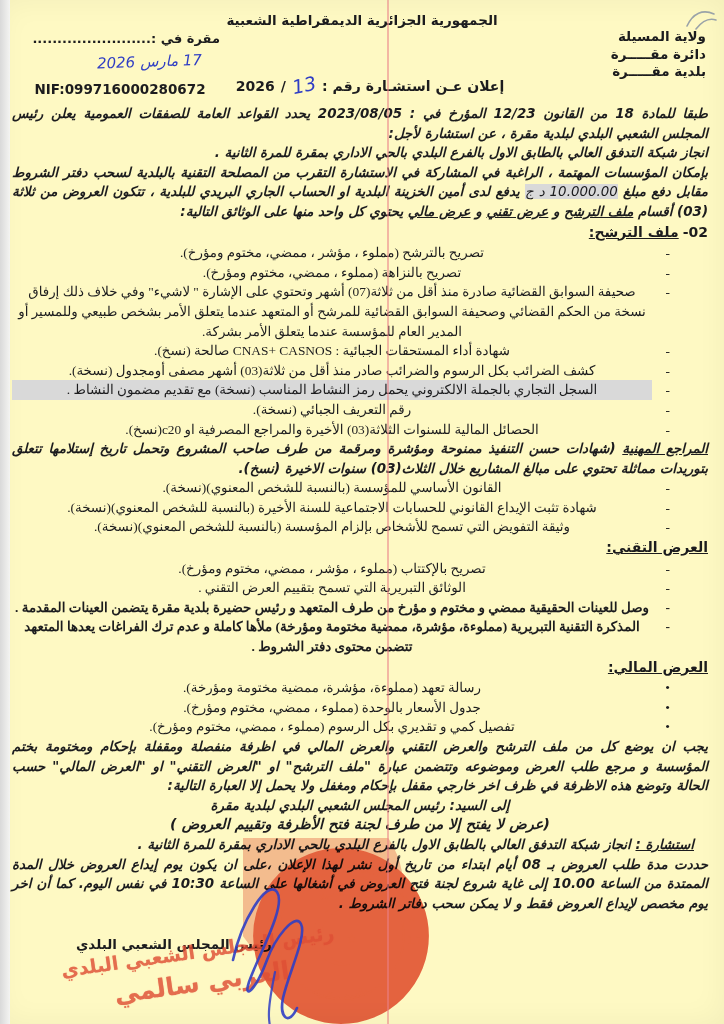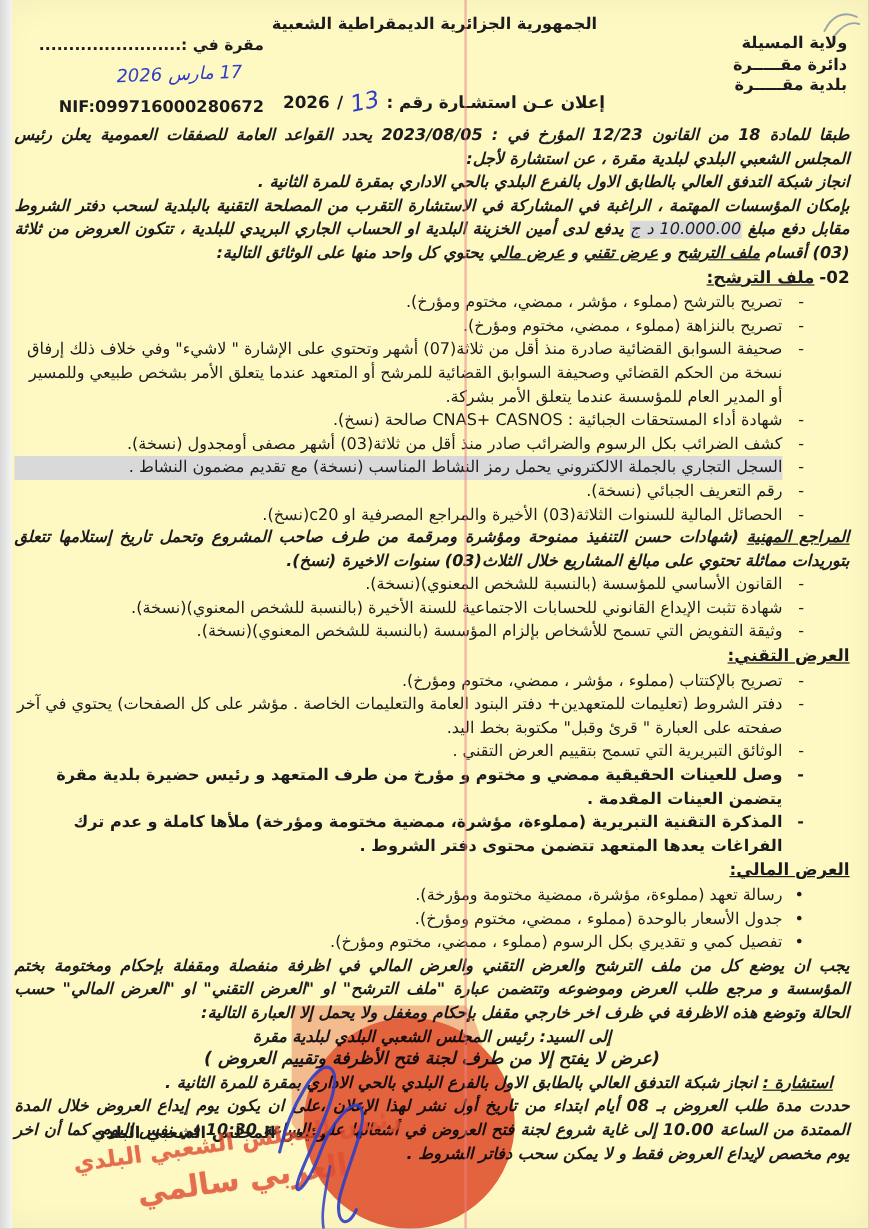--- a/index.html
+++ b/index.html
@@ -17,34 +17,34 @@
   .hl{background:#d9d9d9;}
   
   .fold-line{position:absolute;left:387px;top:0;width:2px;height:100%;
     background:rgba(233,130,136,.55);z-index:5;pointer-events:none;}
   
   .republic{position:absolute;top:12px;left:0;width:100%;text-align:center;font-size:13.5px;}
   .org{position:absolute;top:28px;right:18px;text-align:right;font-size:13.5px;line-height:17.5px;}
   .dateblock{position:absolute;top:30px;left:20px;width:200px;font-size:13px;line-height:18px;}
   .hw{color:#2f3ec4;font-size:15px;margin:6px 18px 4px 0;transform:rotate(-2deg);
       font-style:italic;letter-spacing:1px;}
-  .nif{direction:ltr;text-align:right;margin-top:8px;font-size:13.5px;}
+  .nif{direction:ltr;text-align:center;margin-top:8px;font-size:13.5px;}
   .announce{position:absolute;top:78px;left:220px;width:300px;display:flex;flex-direction:row;
       justify-content:center;align-items:flex-start;gap:6px;font-size:14px;}
   .hw13{color:#2f3ec4;font-size:19px;font-style:italic;transform:rotate(-12deg);
       display:inline-block;margin-top:-4px;font-weight:normal;}
   
   .content{position:absolute;top:104px;right:0;left:0;padding:0 16px 0 12px;
       font-size:13.4px;line-height:19.6px;z-index:1;}
   .content p{margin:0;text-align:justify;font-style:italic;}
   .proj{margin-top:0;}
   h3{font-size:14px;margin:1px 0;font-weight:bold;display:flex;gap:4px;}
   h3 .u{text-decoration:underline;}
   ul{margin:0;padding:0 56px 0 0;list-style:none;}
-  li{position:relative;text-align:right;}
+  li{position:relative;text-align:center;font-family:Liberation Serif, serif;}
   ul.dash > li::before{content:"-";position:absolute;right:-18px;top:0;}
   ul.dot > li::before{content:"•";position:absolute;right:-18px;top:0;}
   li.hl{background:#d9d9d9;}
   .center{text-align:center !important;}
   .warning{font-size:14.5px;}
   .consult{padding-right:14px;}
   
   .sig-title{position:absolute;left:76px;top:936px;font-size:13.5px;font-weight:bold;z-index:2;}
   .red-stamp-text{position:absolute;left:40px;top:940px;width:320px;text-align:center;
       transform:rotate(-8deg);color:#df4f35;opacity:.82;z-index:3;
@@ -118,21 +118,20 @@
       <li>القانون الأساسي للمؤسسة (بالنسبة للشخص المعنوي)(نسخة).</li>
       <li>شهادة تثبت الإيداع القانوني للحسابات الاجتماعية للسنة الأخيرة (بالنسبة للشخص المعنوي)(نسخة).</li>
       <li>وثيقة التفويض التي تسمح للأشخاص بإلزام المؤسسة (بالنسبة للشخص المعنوي)(نسخة).</li>
     </ul>
 
     <h3>
         <span class="u">العرض التقني:</span>
       </h3>
     <ul class="dash">
       <li>تصريح بالإكتتاب (مملوء ، مؤشر ، ممضي، مختوم ومؤرخ).</li>
-      <li>دفتر الشروط (تعليمات للمتعهدين+ دفتر البنود العامة والتعليمات الخاصة . مؤشر على كل الصفحات) يحتوي في آخر صفحته على العبارة " قرئ وقبل" مكتوبة بخط اليد.</li>
       <li>الوثائق التبريرية التي تسمح بتقييم العرض التقني .</li>
       <li class="b">وصل للعينات الحقيقية  ممضي و مختوم و مؤرخ من طرف المتعهد و رئيس حضيرة بلدية مقرة يتضمن العينات المقدمة .</li>
       <li class="b">المذكرة التقنية التبريرية (مملوءة، مؤشرة، ممضية مختومة ومؤرخة) ملأها كاملة و عدم ترك الفراغات  يعدها المتعهد تتضمن محتوى دفتر الشروط .</li>
     </ul>
 
     <h3>
         <span class="u">العرض المالي:</span>
       </h3>
     <ul class="dot">
       <li>رسالة تعهد (مملوءة، مؤشرة، ممضية مختومة ومؤرخة).</li>

